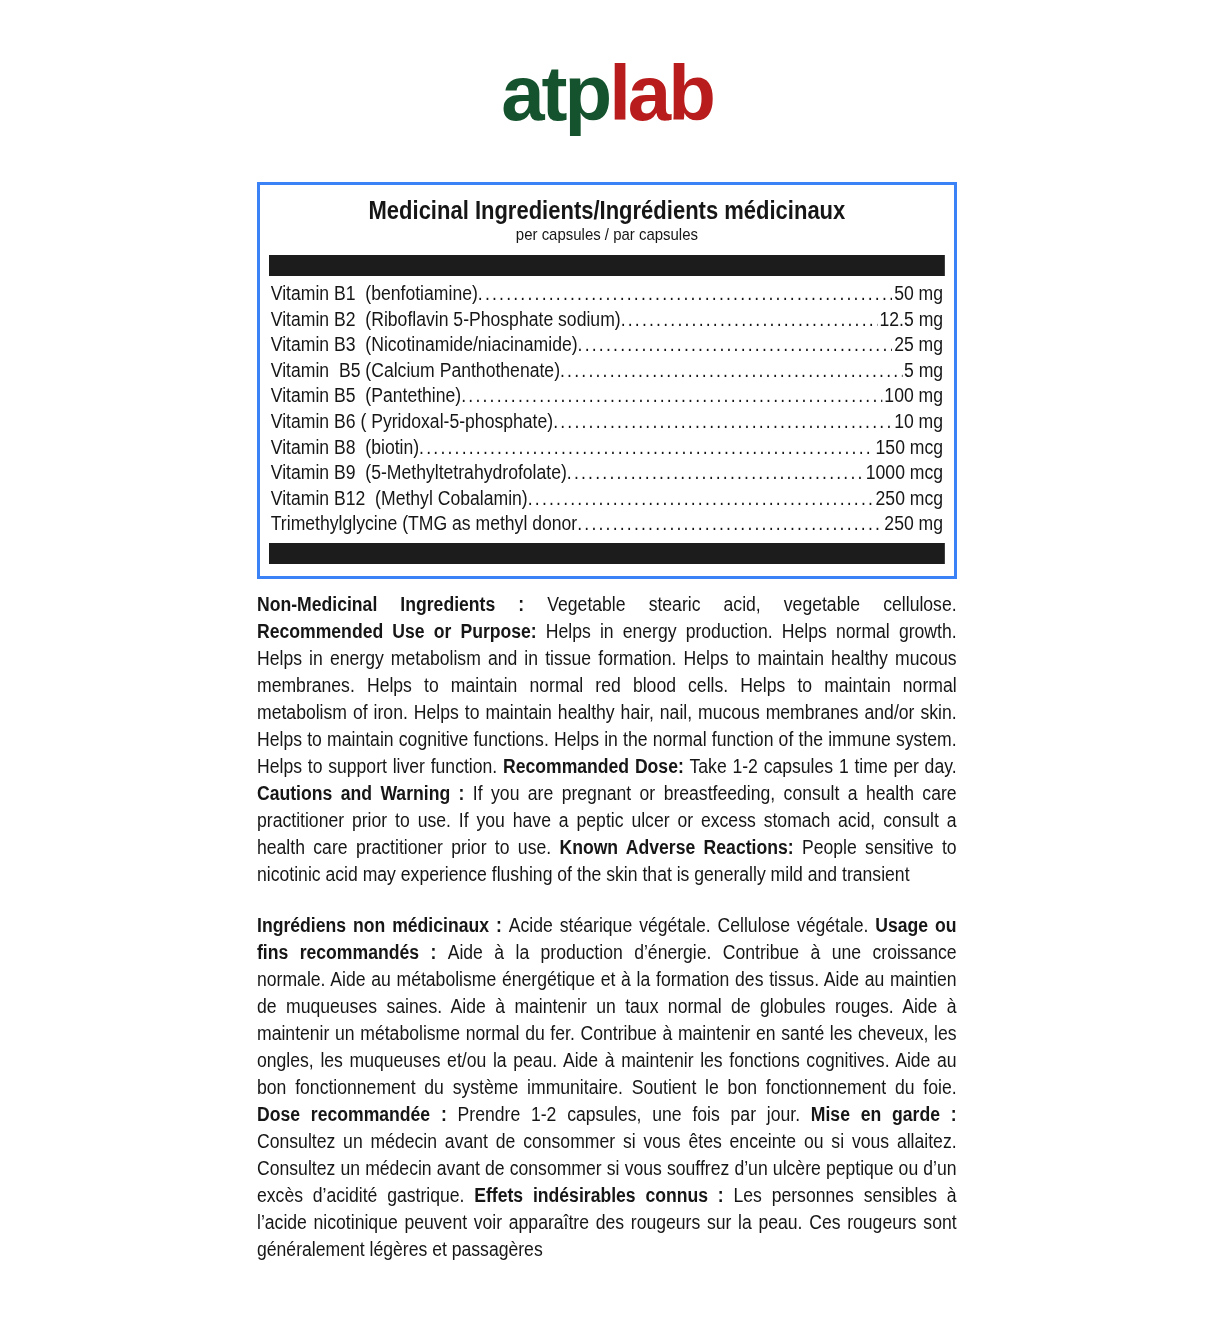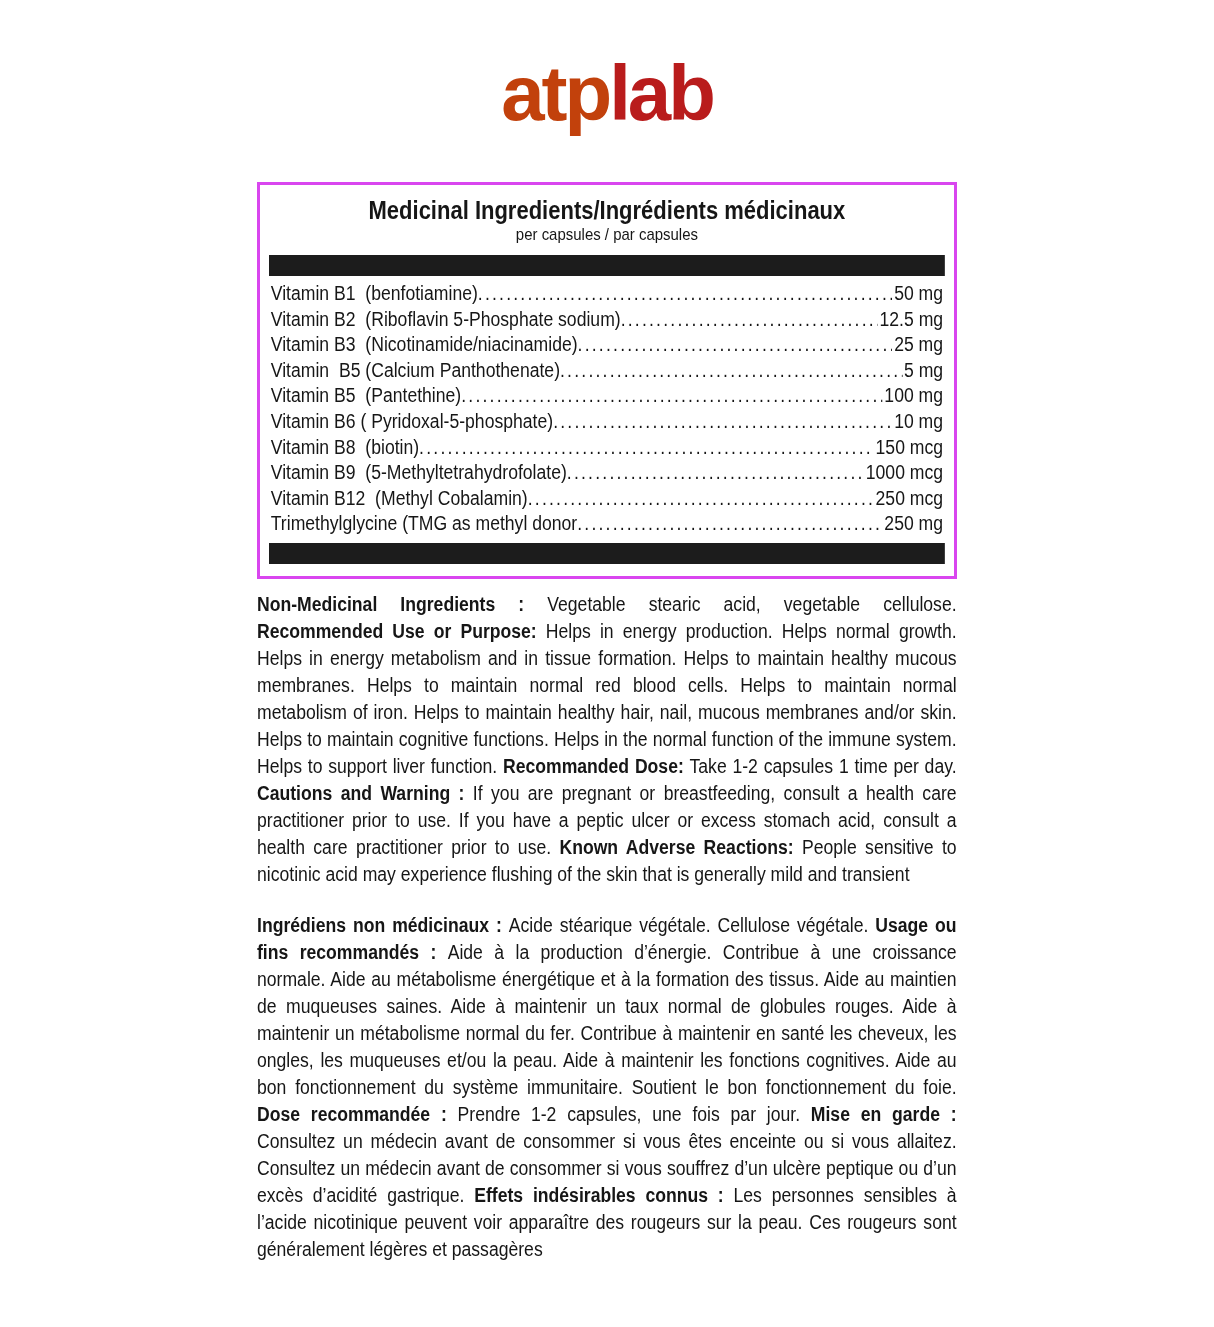--- a/index.html
+++ b/index.html
@@ -7,21 +7,21 @@
     width:1214px; height:1327px; position:relative; overflow:hidden;
     font-family:"Liberation Sans", sans-serif; color:#161616; background:#ffffff;
   }
   .logo {
     padding-top:56px; text-align:center;
     font-weight:bold; font-size:78px; line-height:0.95; letter-spacing:-3px;
   }
   .content { width:700px; margin:52px auto 0 auto; }
 
   
-  .box { border:3px solid #d946ef; padding:6px 18px 12px 9px; }
+  .box { border:3px solid #3b82f6; padding:6px 18px 12px 9px; }
   .squeeze-box { width:768px; transform:scaleX(0.88); transform-origin:0 0; }
   .box-title { font-size:25px; font-weight:bold; text-align:center; line-height:30px; margin-top:4px; }
   .box-subtitle { font-size:17px; text-align:center; line-height:20px; margin-bottom:10px; }
   .bar { height:21px; background:#1c1c1c; }
   .rows { margin:5px 2px 6px 2px; }
   .row { display:flex; align-items:baseline; font-size:20px; line-height:25.6px; }
   .row-name { white-space:pre; }
   .dots { flex:1; overflow:hidden; white-space:nowrap; }
   .dots::after {
     content:"...........................................................................................................................................................................";
@@ -34,21 +34,21 @@
   .para { font-size:20px; line-height:27px; text-align:justify; margin:0; }
   .para .b { font-weight:bold; }
   .para-en { margin-top:12px; }
   .para-fr { margin-top:24px; }
 </style>
 </head>
 <body>
 
 <div class="page">
 
-  <div class="logo"><span style="color: #c2410c;">atp</span><span style="color: #b91c1c;">lab</span></div>
+  <div class="logo"><span style="color: #14532d;">atp</span><span style="color: #b91c1c;">lab</span></div>
 
   <div class="content">
 
     <div class="box">
       <div class="squeeze-box">
         <div class="box-title">Medicinal Ingredients/Ingrédients médicinaux</div>
         <div class="box-subtitle">per capsules / par capsules</div>
         <div class="bar"></div>
         <div class="rows">
             <div class="row">

